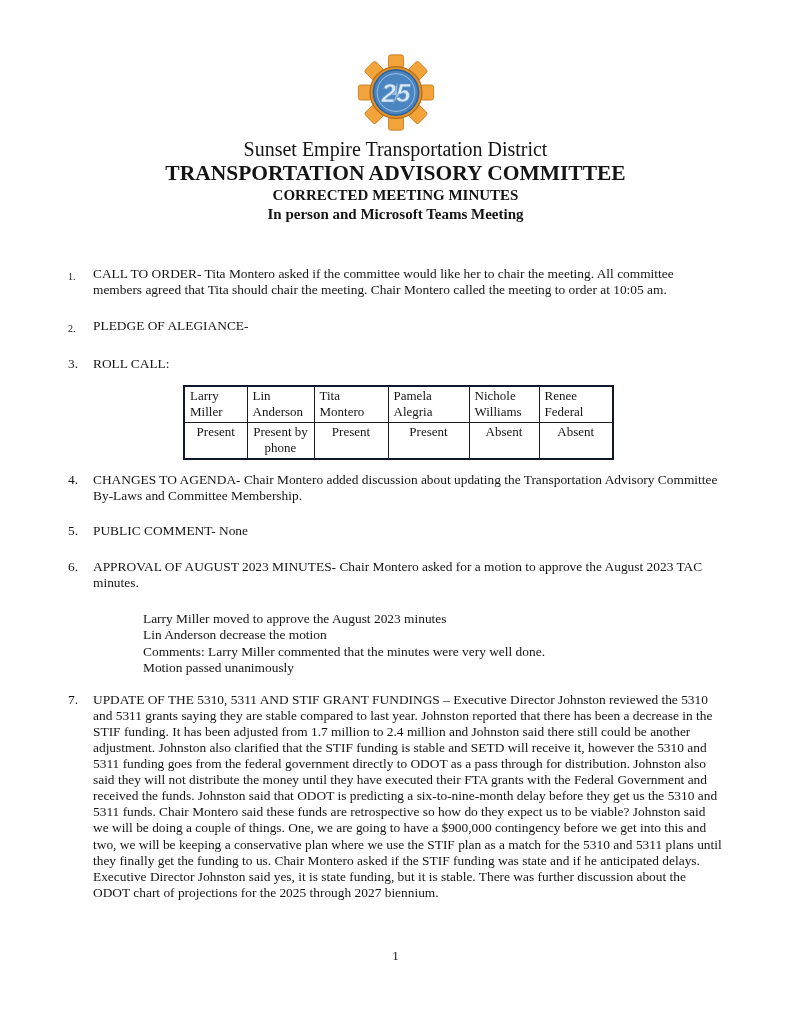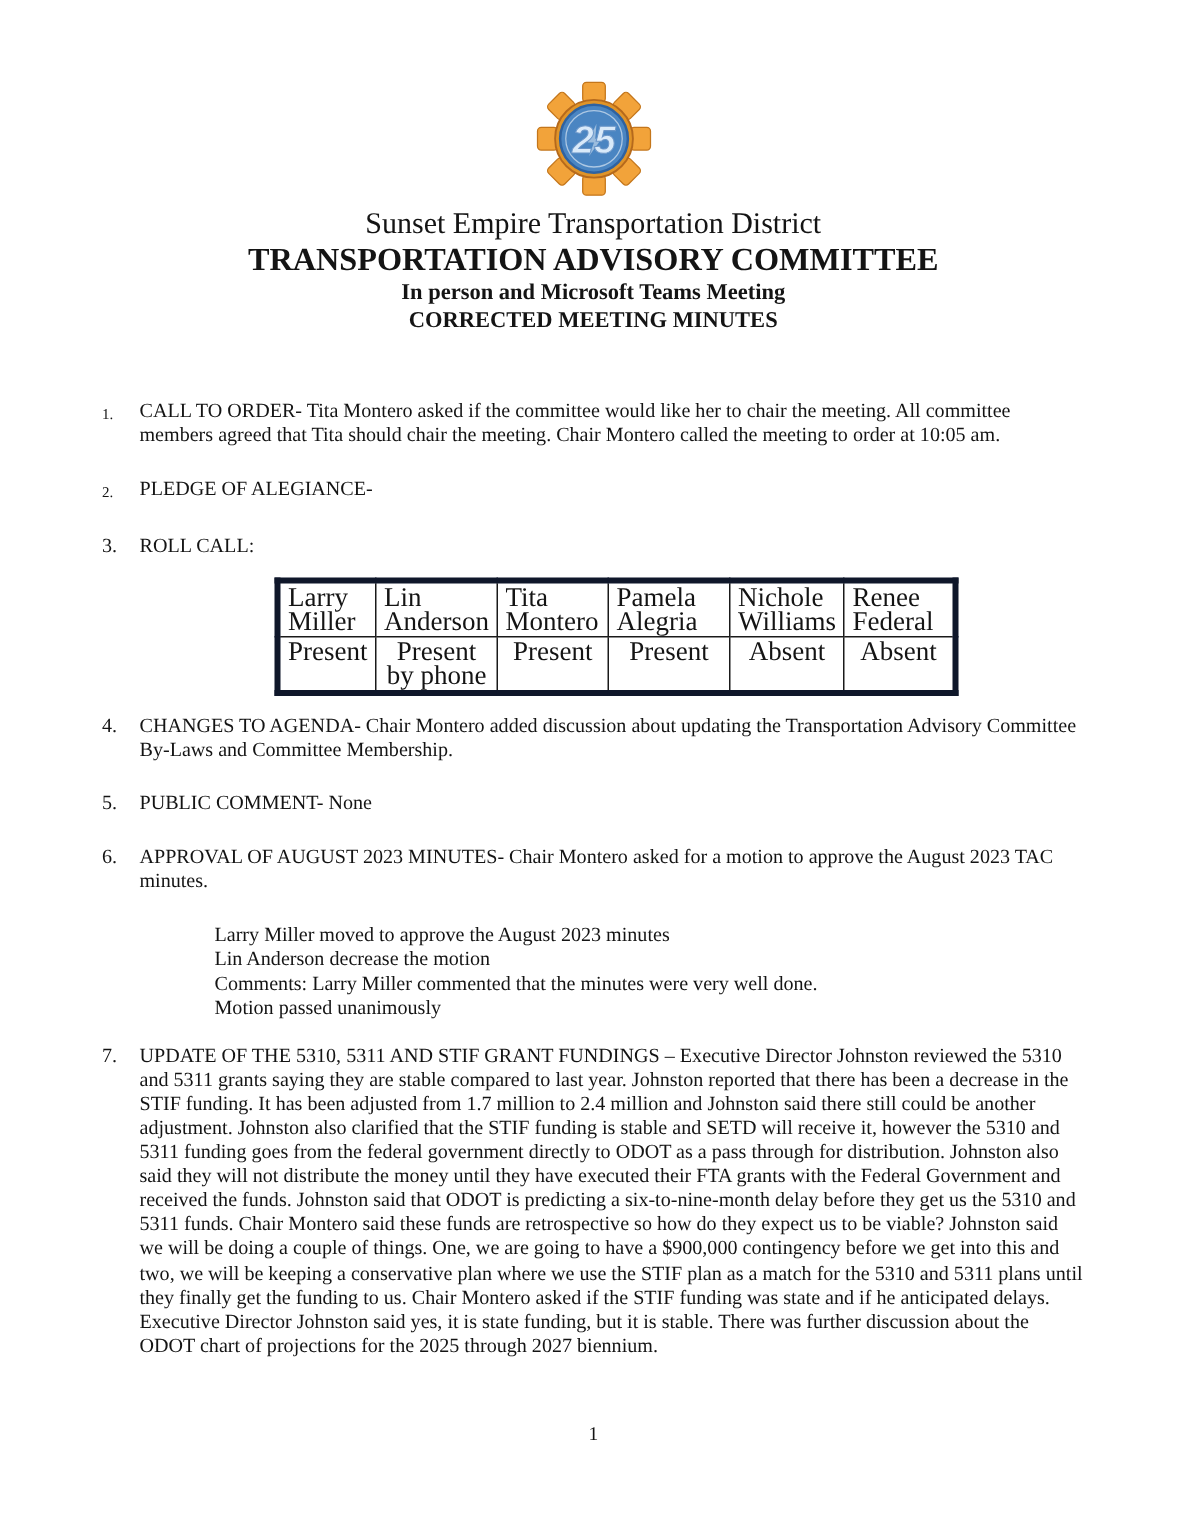--- a/index.html
+++ b/index.html
@@ -26,23 +26,23 @@
 
   .item { display: flex; margin-bottom: 19px; }
   .item .num { width: 25px; flex: 0 0 25px; }
   .item.small-num .num { font-size: 10px; padding-top: 3px; }
   .item .txt { flex: 1; }
   .item.tight { margin-bottom: 12px; }
 
   .roll-table {
     border-collapse: collapse;
     margin: 0 0 12px 115px;
-    font-size: 18px;
+    font-size: 13px;
     line-height: 16px;
-    border: 4px solid #0f172a;
+    border: 2px solid #0f172a;
   }
   .roll-table td {
     border: 1px solid #1a1a1a;
     padding: 1px 5px 2px 5px;
     vertical-align: top;
   }
   .roll-table .status-row td { text-align: center; }
 
   .staff-note { margin: 0 0 17px 25px; }
 
@@ -81,22 +81,22 @@
         </g>
         <circle cx="50" cy="46" r="31" stroke="#B5691C" stroke-width="1.5" fill="#E09428"></circle>
         <circle cx="50" cy="46" r="27" stroke="#2F62A0" stroke-width="2" fill="#4A85C2"></circle>
         <circle cx="50" cy="46" r="22.5" fill="none" stroke="rgba(255,255,255,0.55)" stroke-width="1"></circle>
         <path d="M52 34 L45 49 L50 49 L46 60 L56 46 L51 46 Z" fill="rgba(255,255,255,0.45)"></path>
         <text x="50" y="57" text-anchor="middle" font-family="Liberation Sans, sans-serif" font-size="31" font-weight="bold" font-style="italic" stroke="#6A95C8" stroke-width="0.8" fill="#D8E9F9">25</text>
       </svg>
     </div>
     <div class="org-name">Sunset Empire Transportation District</div>
     <div class="committee">TRANSPORTATION ADVISORY COMMITTEE</div>
+    <div class="header-sub">CORRECTED MEETING MINUTES</div>
     <div class="header-sub">In person and Microsoft Teams Meeting</div>
-    <div class="header-sub">CORRECTED MEETING MINUTES</div>
   </div>
 
   <div class="doc-body">
 
     <div class="item small-num">
       <span class="num">1.</span>
       <div class="txt">CALL TO ORDER- Tita Montero asked if the committee would like her to chair the meeting. All committee members agreed that Tita should chair the meeting. Chair Montero called the meeting to order at 10:05 am.</div>
     </div>
 
     <div class="item small-num">

